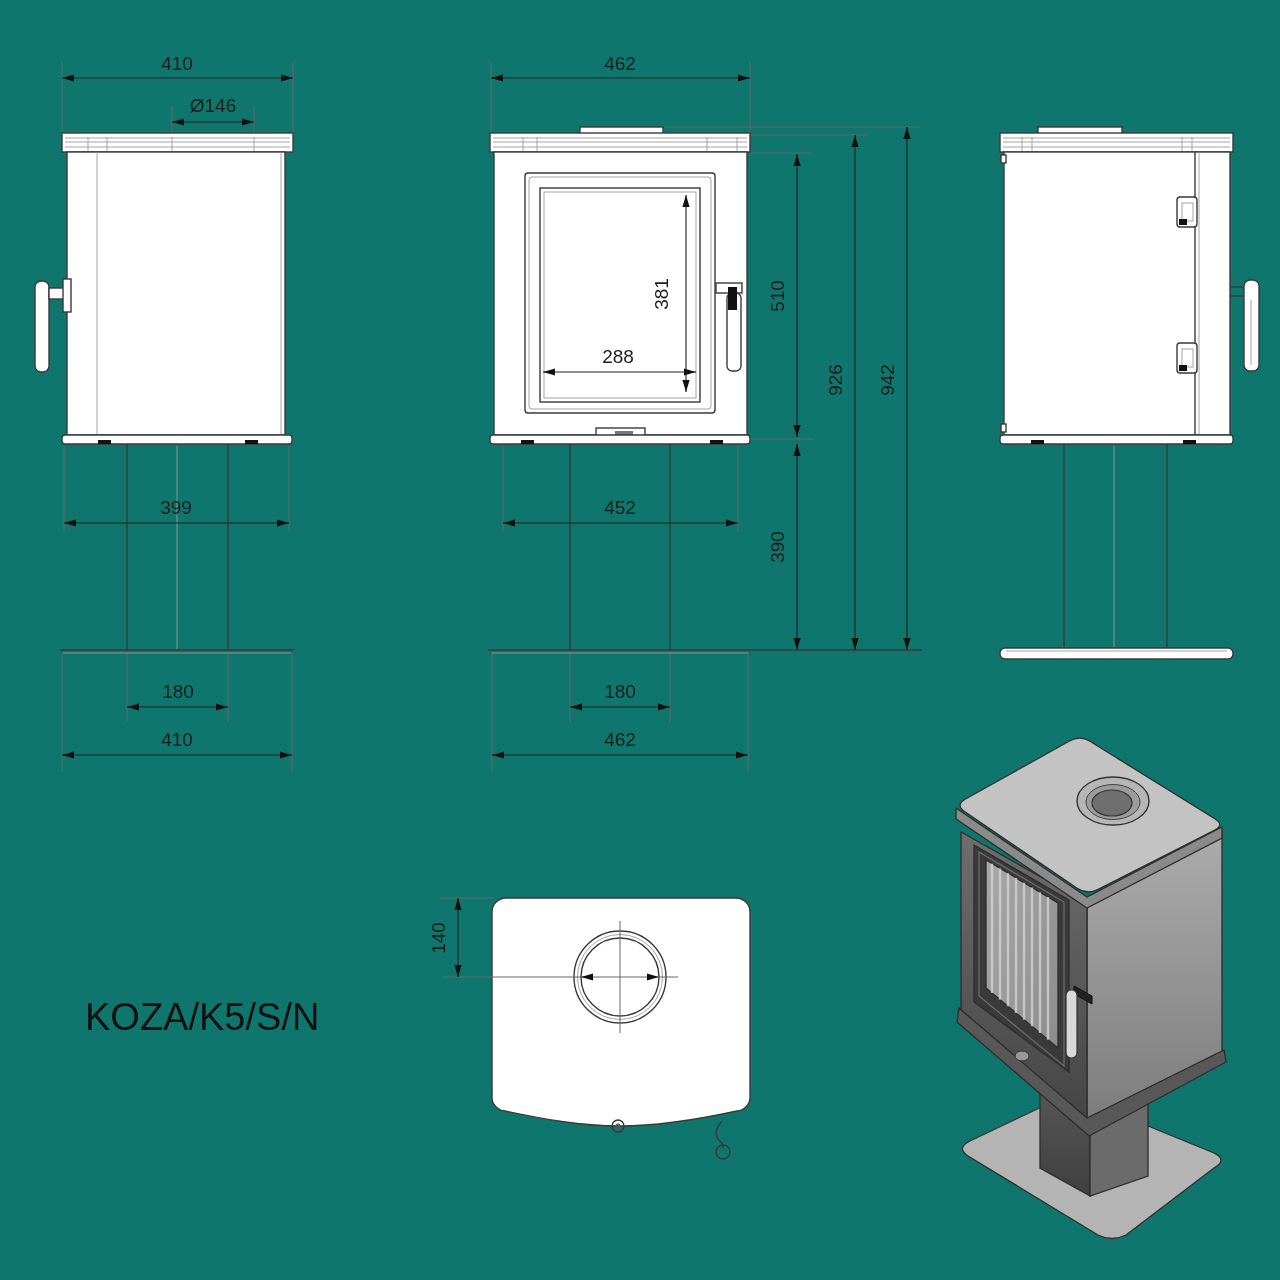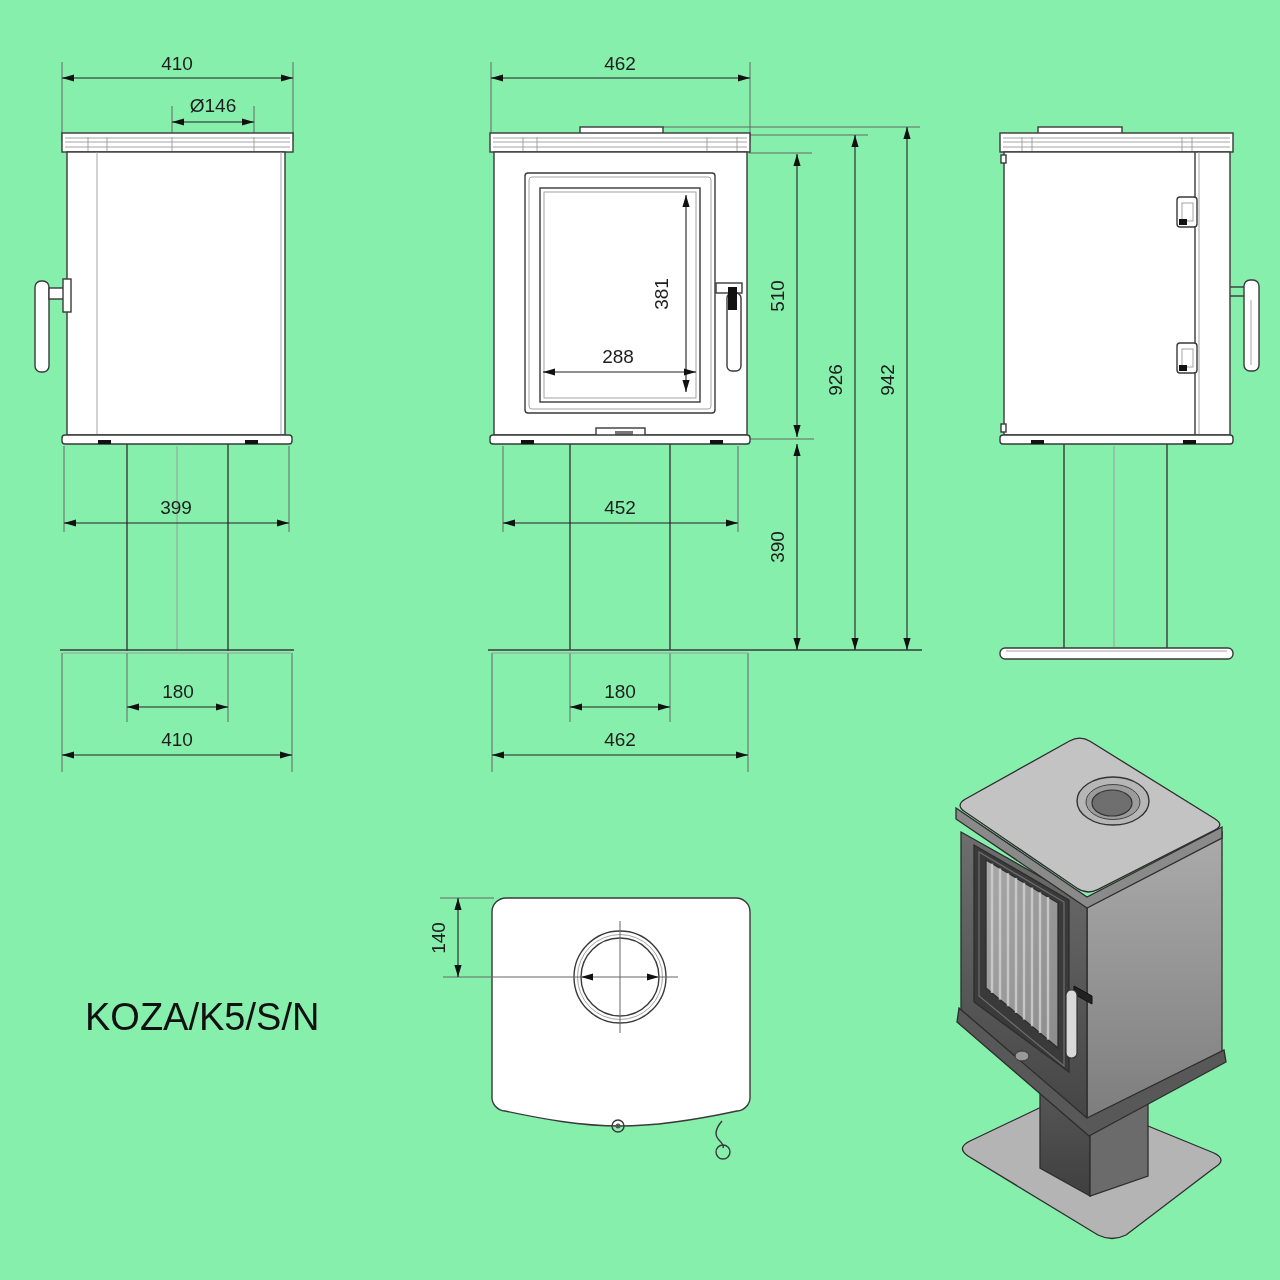--- a/index.html
+++ b/index.html
@@ -1,16 +1,16 @@
 <!DOCTYPE html>
 <html><head>
 <meta charset="utf-8">
 <style>
   html,body{margin:0;padding:0;background:#ffffff;}
-  .canvas{position:relative;width:1280px;height:1280px;background:#86efac;overflow:hidden;
+  .canvas{position:relative;width:1280px;height:1280px;background:#0f766e;overflow:hidden;
           font-family:"Liberation Sans", sans-serif;}
   svg{position:absolute;left:0;top:0;}
   
   .ln   {stroke:#3a3a3a;stroke-width:1.4;fill:none;}
   .lnw  {stroke:#3a3a3a;stroke-width:1.4;fill:#ffffff;}
   .thin {stroke:#9a9a9a;stroke-width:0.9;fill:none;}
   .ext  {stroke:#666;stroke-width:1;fill:none;}
   .dim  {stroke:#222;stroke-width:1.1;fill:none;
          marker-start:url(#ah);marker-end:url(#ah);}
   .dimtxt{font-family:"Liberation Sans",sans-serif;font-size:19px;fill:#1d1d1d;

